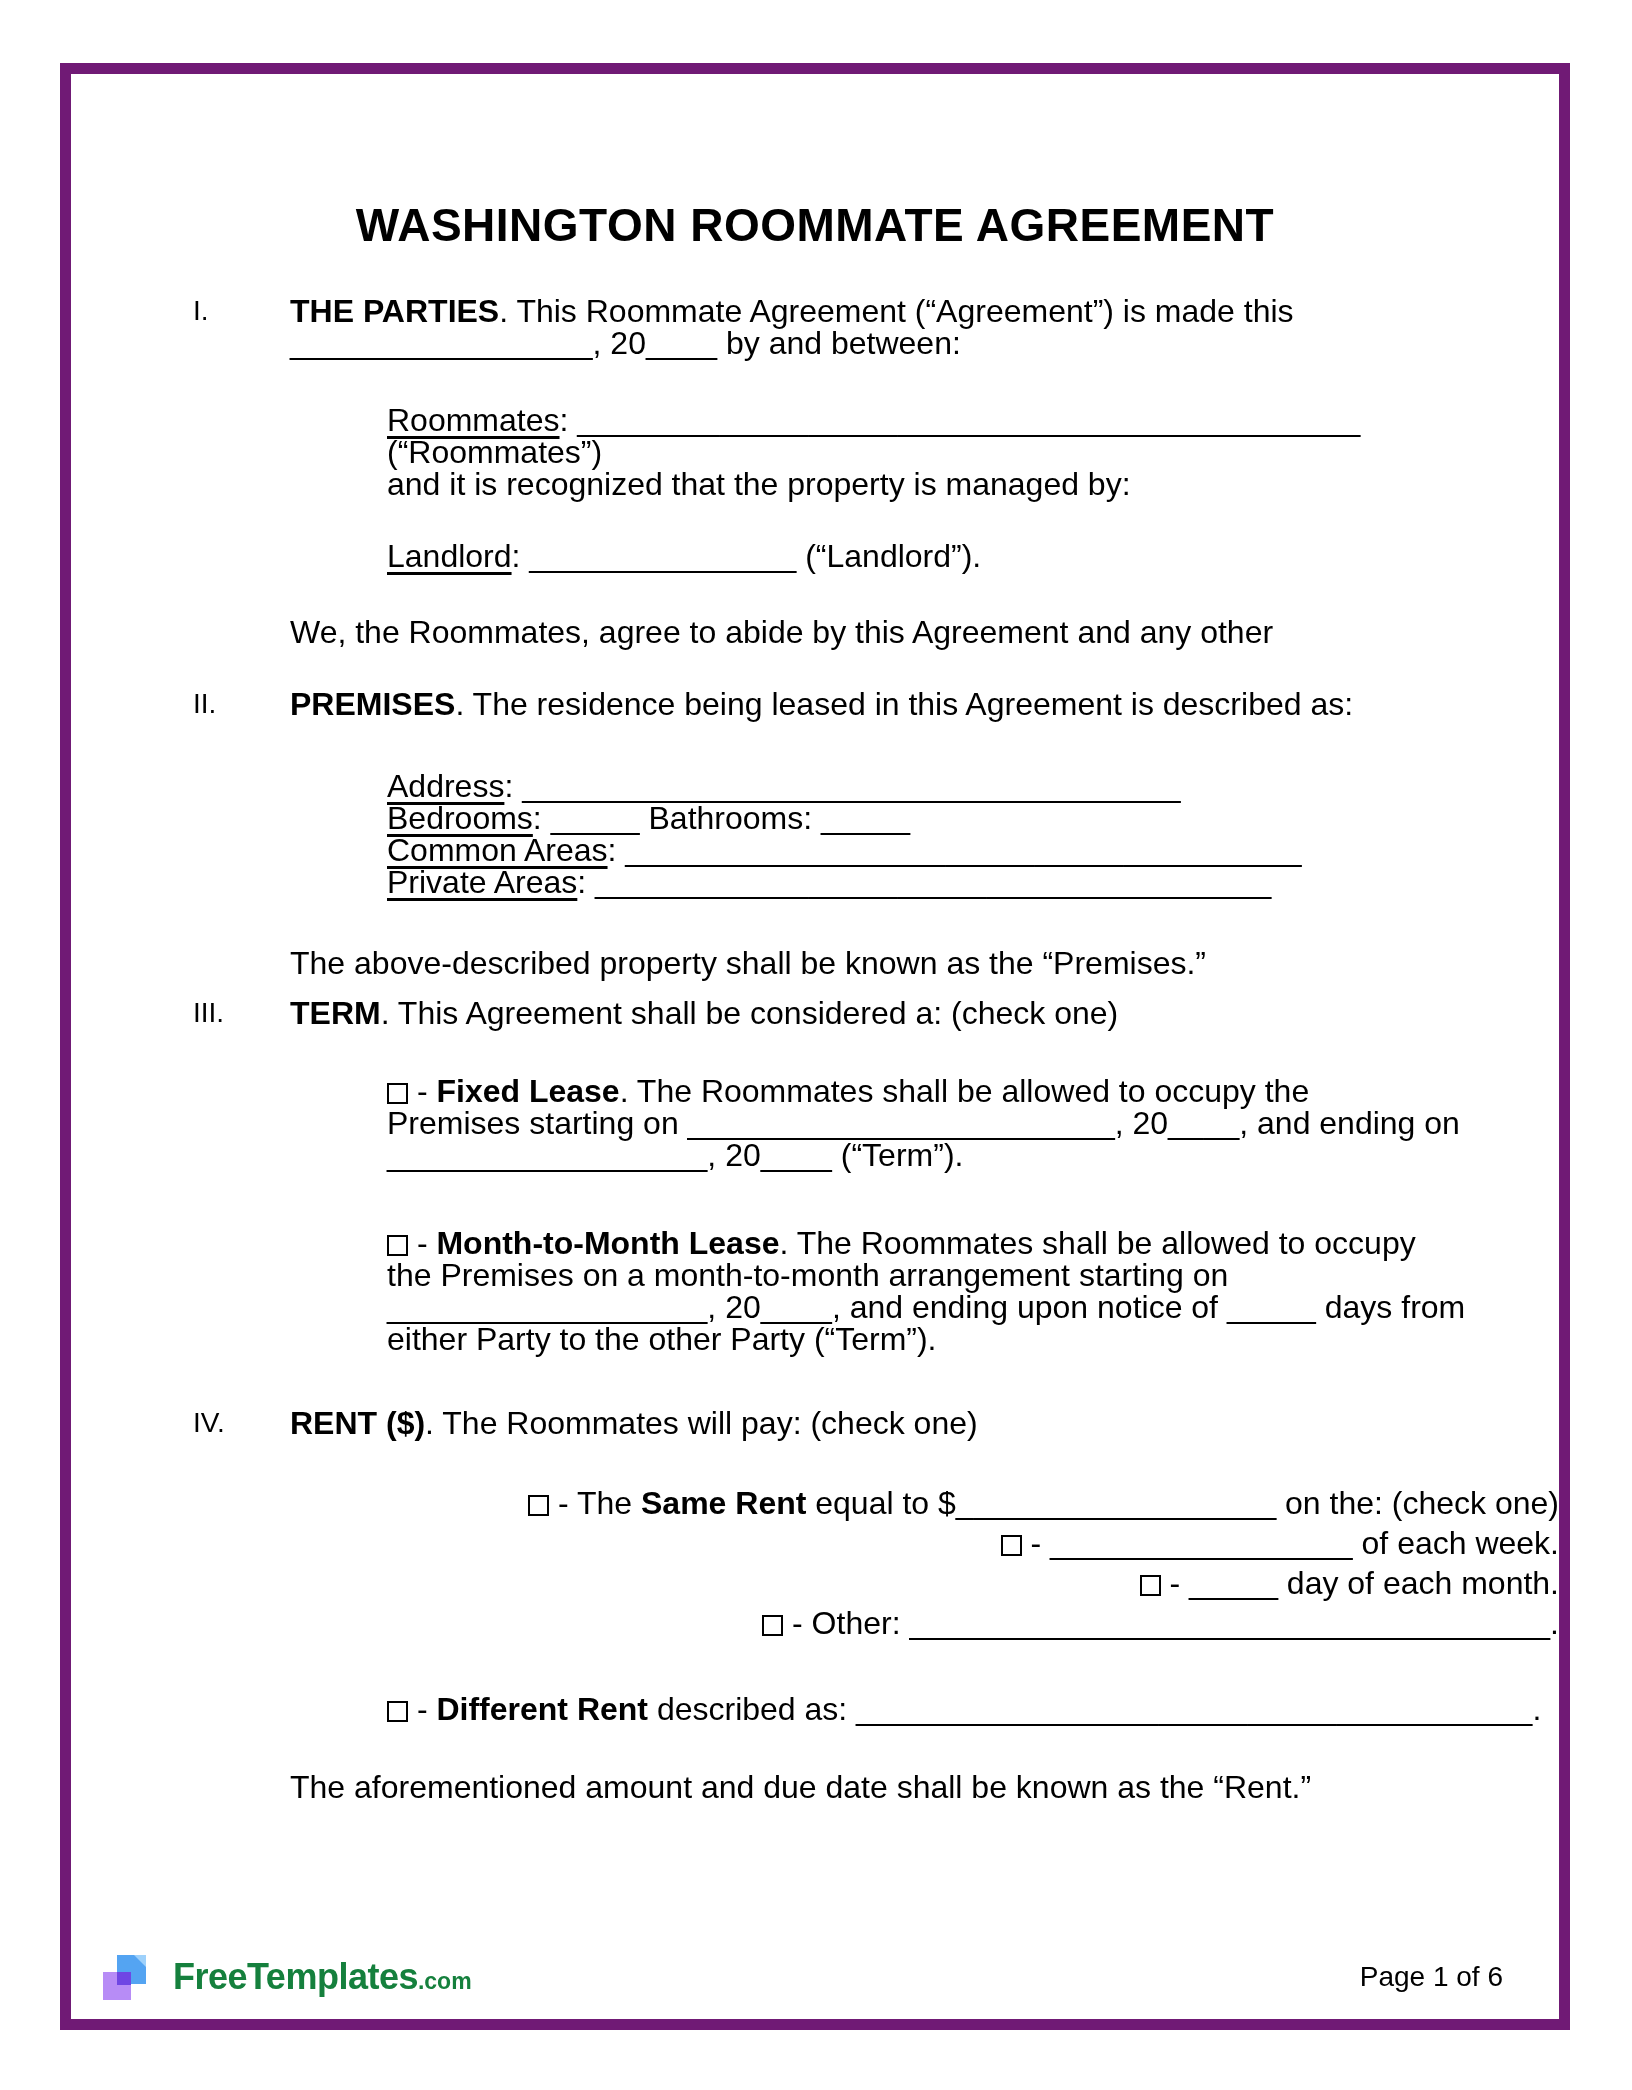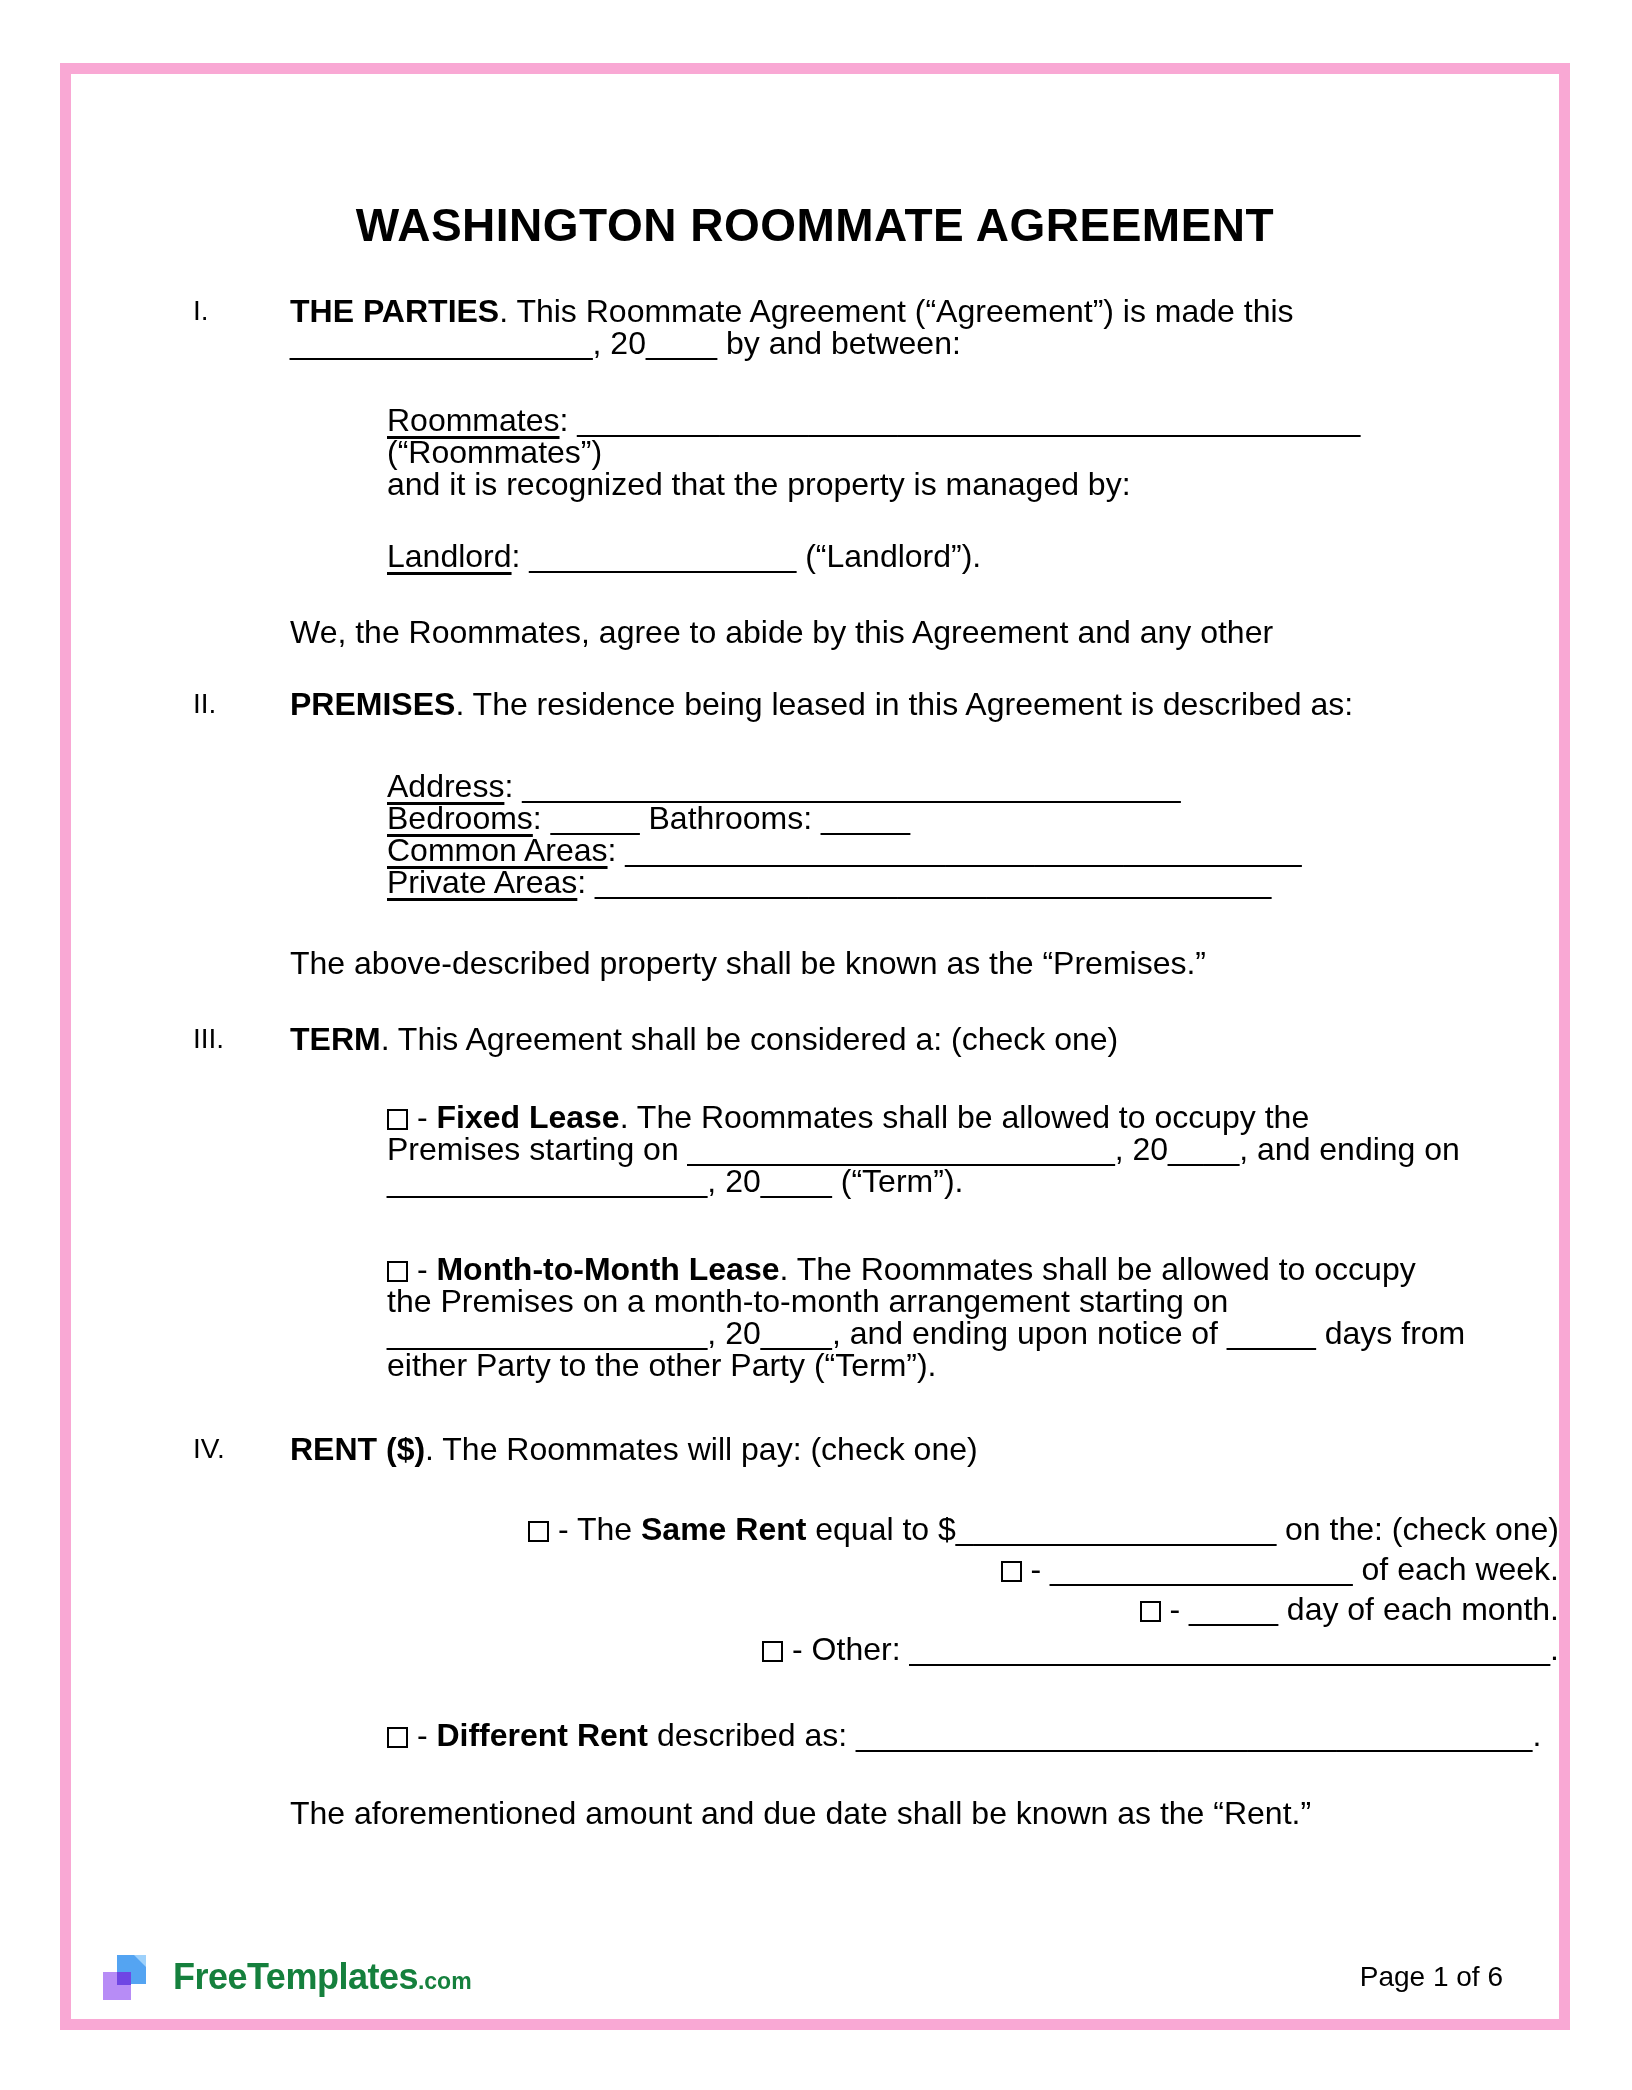--- a/index.html
+++ b/index.html
@@ -1,19 +1,19 @@
 <!DOCTYPE html>
 <html><head>
 <meta charset="utf-8">
 <style>
   html,body{margin:0;padding:0;background:#fff;}
   .page{position:relative;width:1632px;height:2090px;background:#ffffff;
         font-family:"Liberation Sans","DejaVu Sans",sans-serif;color:#000;overflow:hidden;}
   .frame{position:absolute;left:60px;top:63px;width:1510px;height:1967px;
-         border:11px solid #f9a8d4;box-sizing:border-box;background:#fff;}
+         border:11px solid #701a75;box-sizing:border-box;background:#fff;}
   .content{position:absolute;left:0;top:0;right:0;bottom:0;}
   .doc-title{margin:124px 0 0 0;text-align:center;font-size:46px;font-weight:bold;letter-spacing:.5px;}
   .block{position:relative;}
   .doc-line{font-size:32px;line-height:32px;}
   .numeral{position:absolute;left:-97px;top:0;font-size:28px;line-height:32px;}
   .bold{font-weight:bold;}
   .ul{text-decoration:underline;text-decoration-thickness:3px;text-underline-offset:5px;}
   .checkbox{display:inline-block;width:17px;height:17px;border:2px solid #000;
             vertical-align:-2px;background:#fff;}
   .subsp{display:inline-block;width:103px;height:1px;}
@@ -62,21 +62,21 @@
           </div>
           <div class="block" style="margin-top: 50px; margin-left: 316px;">
             <div class="doc-line"><span class="ul">Address</span><span class="">: _____________________________________</span></div>
             <div class="doc-line"><span class="ul">Bedrooms</span><span class="">: _____ Bathrooms: _____</span></div>
             <div class="doc-line"><span class="ul">Common Areas</span><span class="">: ______________________________________</span></div>
             <div class="doc-line"><span class="ul">Private Areas</span><span class="">: ______________________________________</span></div>
           </div>
           <div class="block" style="margin-top: 49px; margin-left: 219px;">
             <div class="doc-line"><span class="">The above-described property shall be known as the “Premises.”</span></div>
           </div>
-          <div class="block" style="margin-top: 44px; margin-left: 219px;">
+          <div class="block" style="margin-top: 18px; margin-left: 219px;">
             <span class="numeral">III.</span>
             <div class="doc-line"><span class="bold ">TERM</span><span class="">. This Agreement shall be considered a: (check one)</span></div>
           </div>
           <div class="block" style="margin-top: 46px; margin-left: 316px;">
             <div class="doc-line"><span class="checkbox"></span><span class=""> - </span><span class="bold ">Fixed Lease</span><span class="">. The Roommates shall be allowed to occupy the</span></div>
             <div class="doc-line"><span class="">Premises starting on ________________________, 20____, and ending on</span></div>
             <div class="doc-line"><span class="">__________________, 20____ (“Term”).</span></div>
           </div>
           <div class="block" style="margin-top: 56px; margin-left: 316px;">
             <div class="doc-line"><span class="checkbox"></span><span class=""> - </span><span class="bold ">Month-to-Month Lease</span><span class="">. The Roommates shall be allowed to occupy</span></div>

